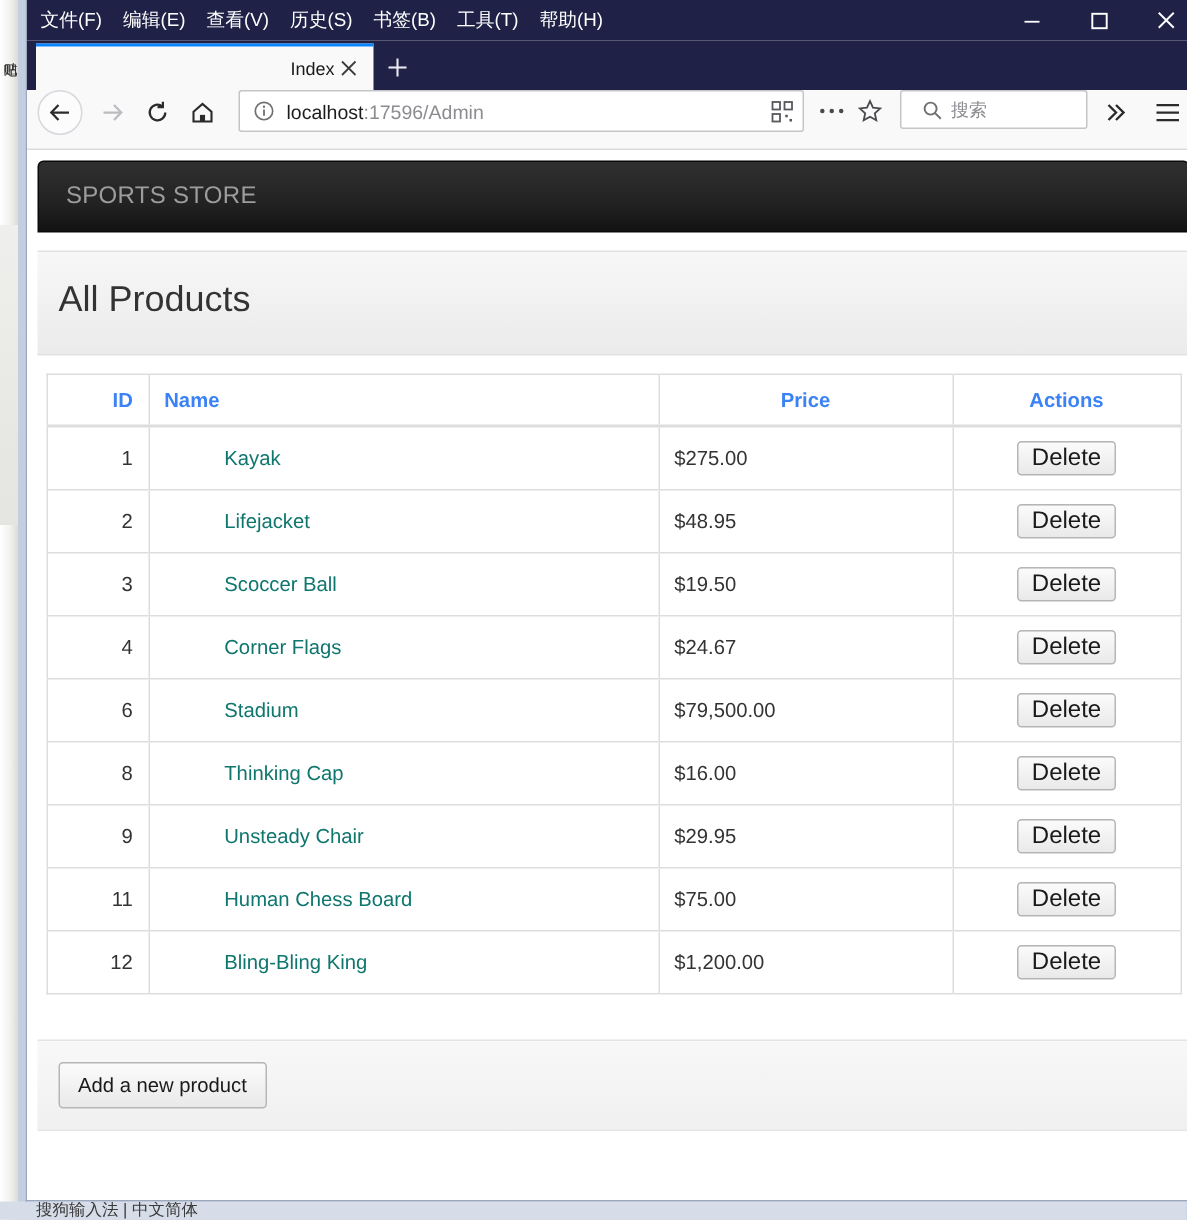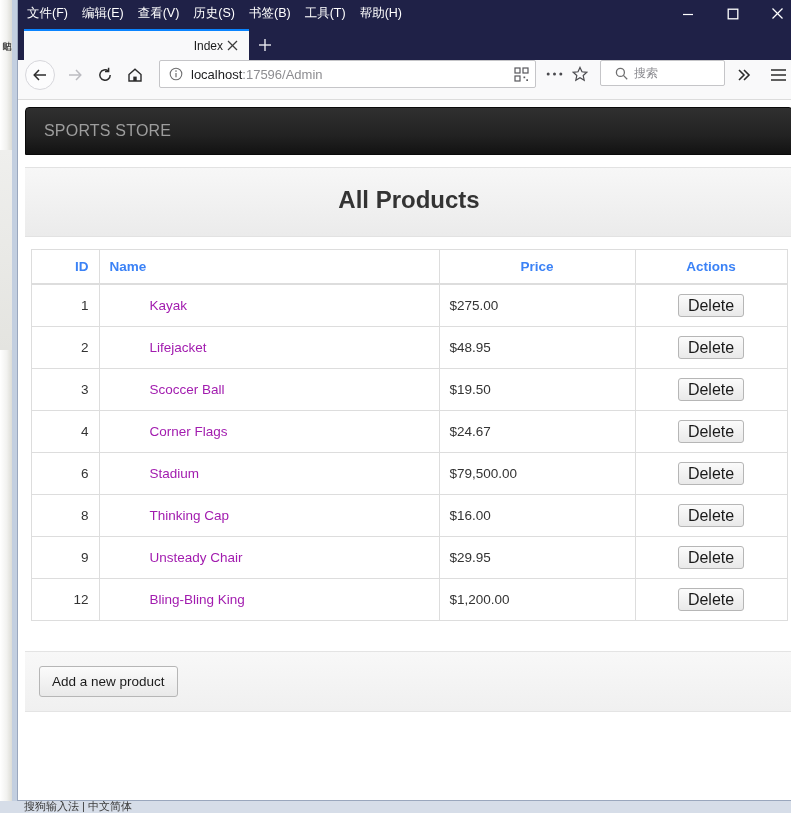--- a/index.html
+++ b/index.html
@@ -212,23 +212,22 @@
   }
   #panel-heading {
     background: linear-gradient(to bottom, #f7f7f7, #ebebeb);
     border-top: 1px solid #e2e2e2;
     border-bottom: 1px solid #e2e2e2;
     padding: 18px 14px 22px 14px;
   }
   #page-title {
     font-size: 24px;
     color: #333333;
-    font-weight: bold;
+    font-weight: normal;
     margin: 0;
-    text-align: center;
   }
 
   
   #products-table {
     width: 757px;
     margin: 12px auto 0 auto;
     border-collapse: collapse;
     border: 1px solid #dddddd;
     font-size: 13.5px;
   }
@@ -247,21 +246,21 @@
     background: #ffffff;
     color: #333333;
   }
   #products-table th:last-child,
   #products-table td:last-child { border-right: none; }
   .col-id   { width: 68px;  text-align: right; }
   .col-name { text-align: left; }
   .col-price{ width: 196px; }
   .col-act  { width: 152px; text-align: center; }
   #products-table td.col-name a {
-    color: #a21caf;
+    color: #0f766e;
     text-decoration: none;
     padding-left: 40px;
   }
 
   .btn-native {
     font-family: "Liberation Sans", sans-serif;
     font-size: 16px;
     color: #1a1a1a;
     background: linear-gradient(to bottom, #fbfbfb, #e9e9e9);
     border: 1px solid #b6b6b6;
@@ -485,20 +484,26 @@
               <td class="col-price">$16.00</td>
               <td class="col-act"><button class="btn-native">Delete</button></td>
             </tr>
             <tr>
               <td class="col-id">9</td>
               <td class="col-name"><a href="#">Unsteady Chair</a></td>
               <td class="col-price">$29.95</td>
               <td class="col-act"><button class="btn-native">Delete</button></td>
             </tr>
             <tr>
+              <td class="col-id">11</td>
+              <td class="col-name"><a href="#">Human Chess Board</a></td>
+              <td class="col-price">$75.00</td>
+              <td class="col-act"><button class="btn-native">Delete</button></td>
+            </tr>
+            <tr>
               <td class="col-id">12</td>
               <td class="col-name"><a href="#">Bling-Bling King</a></td>
               <td class="col-price">$1,200.00</td>
               <td class="col-act"><button class="btn-native">Delete</button></td>
             </tr>
           </tbody>
       </table>
 
       <div id="footer-panel">
         <button class="btn-native" id="add-product-button">Add a new product</button>

